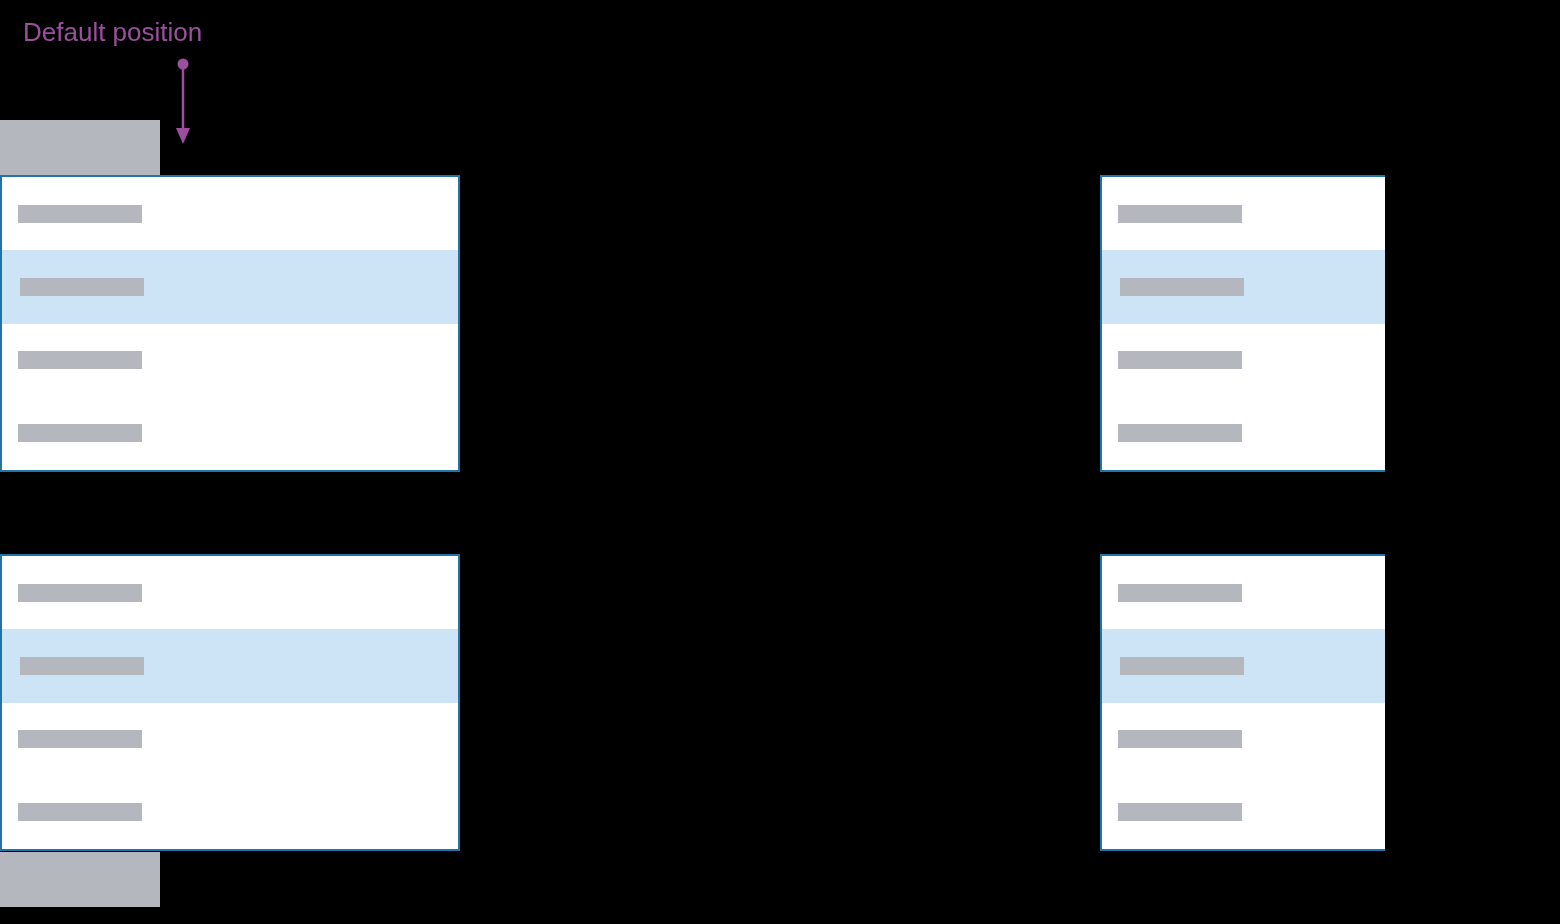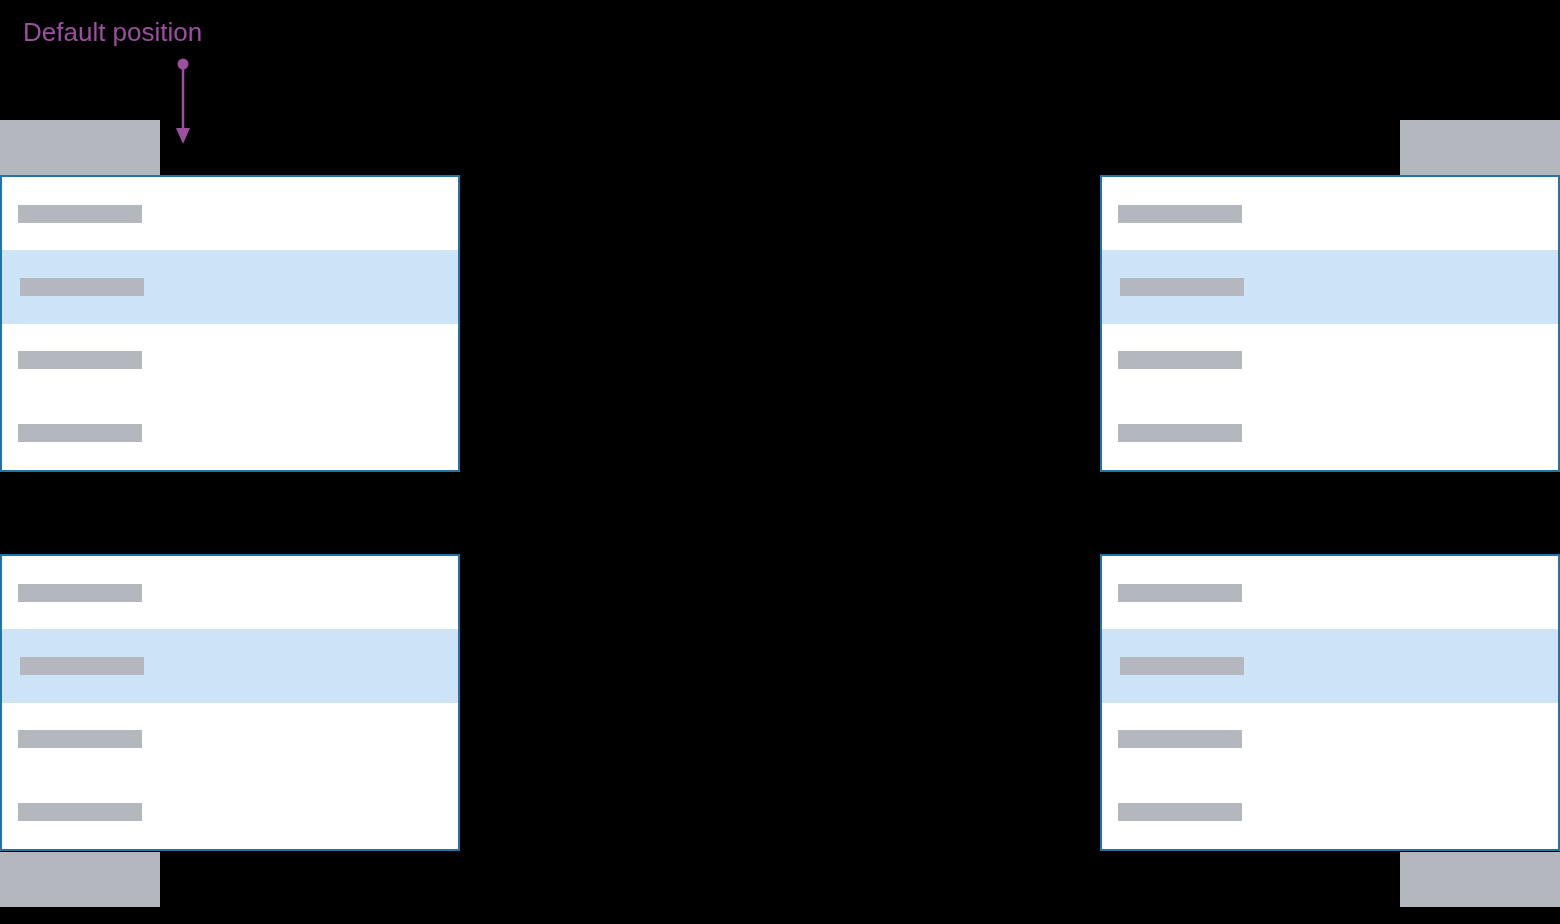--- a/index.html
+++ b/index.html
@@ -2,21 +2,21 @@
 <html style="--page-bg: #000000; --menu-bg: #ffffff; --menu-border: #2173a8; --menu-highlight: #cde4f6; --placeholder: #b4b7be; --annotation: #9c4f9f;"><head>
 <meta charset="utf-8">
 <style>
   html, body {
     margin: 0;
     padding: 0;
     background: var(--page-bg, #000);
   }
   #stage {
     position: relative;
-    width: 1560px;
+    width: 1385px;
     height: 924px;
     background: var(--page-bg, #000);
     overflow: hidden;
     font-family: "Liberation Sans", sans-serif;
     text-align: center;
   }
 
   
   .annotation-label {
     position: absolute;

